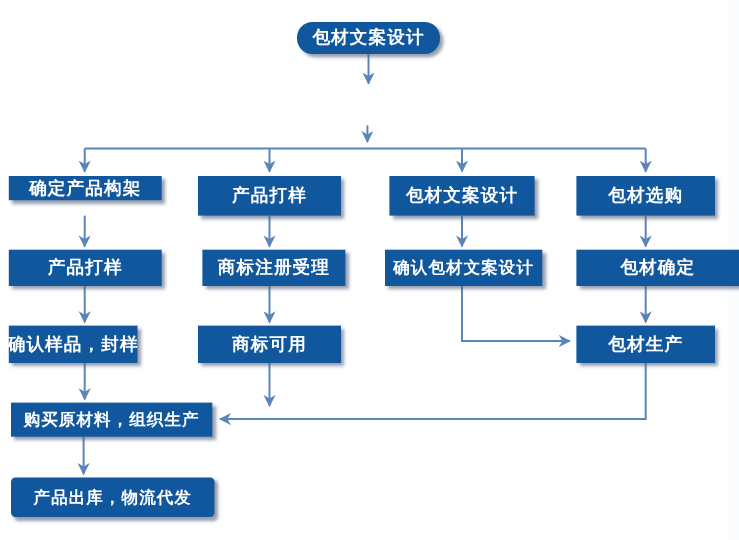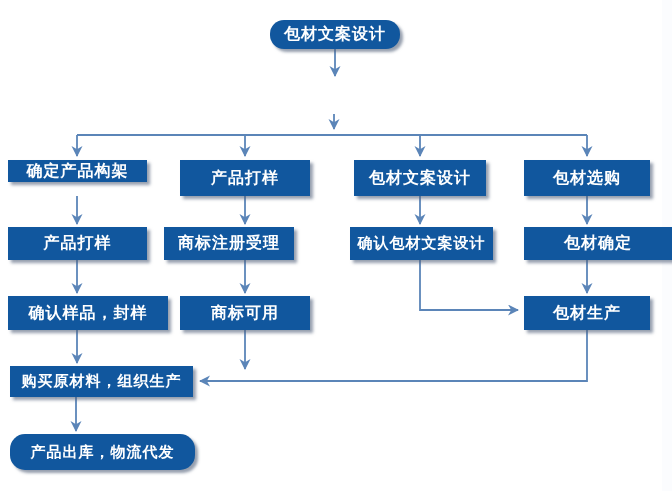--- a/index.html
+++ b/index.html
@@ -20,34 +20,34 @@
   .ahp{fill:var(--connector,#5b85b8);stroke:none;}
   .node{
     position:absolute;
     background:var(--node-fill,#11579e);
     color:var(--node-text,#ffffff);
     display:flex;align-items:center;justify-content:center;
     font-weight:700;font-size:16px;letter-spacing:1px;
     box-shadow:3px 3px 3px rgba(80,95,120,.6);
     z-index:2;white-space:nowrap;
   }
-  .pill{border-radius:15px;}
+  .pill{border-radius:4px;}
 
   
   #n-brand-idea            {left:270px;top:20px;width:130px;height:29px;border-radius:14px;}
   #n-sign-contract         {left:269px;top:79px;width:130px;height:35px;}
   #n-product-structure     {left:8px;  top:160px;width:139px;height:22px;}
   #n-register-trademark    {left:180px;top:160px;width:130px;height:36px;}
   #n-packaging-copy-design {left:354px;top:160px;width:132px;height:36px;}
   #n-packaging-selection   {left:524px;top:160px;width:126px;height:36px;}
   #n-product-sample        {left:8px;  top:227px;width:139px;height:33px;}
-  #n-trademark-acceptance  {left:164px;top:227px;width:130px;height:33px;}
+  #n-trademark-acceptance  {left:184px;top:227px;width:130px;height:33px;}
   #n-confirm-packaging-copy{left:350px;top:227px;width:143px;height:33px;font-size:15px;}
   #n-packaging-confirm     {left:524px;top:227px;width:148px;height:33px;}
-  #n-confirm-sample        {left:8px;  top:296px;width:160px;height:34px;}
+  #n-confirm-sample        {left:8px;  top:296px;width:117px;height:34px;}
   #n-trademark-usable      {left:180px;top:296px;width:130px;height:34px;justify-content:center;}
   #n-packaging-production  {left:524px;top:296px;width:126px;height:34px;}
   #n-purchase-materials    {left:10px; top:366px;width:183px;height:31px;font-size:15px;}
   #n-product-shipping      {left:10px; top:434px;width:185px;height:36px;font-size:15px;}
 </style>
 </head>
 <body>
 
 <div id="stage">
 

